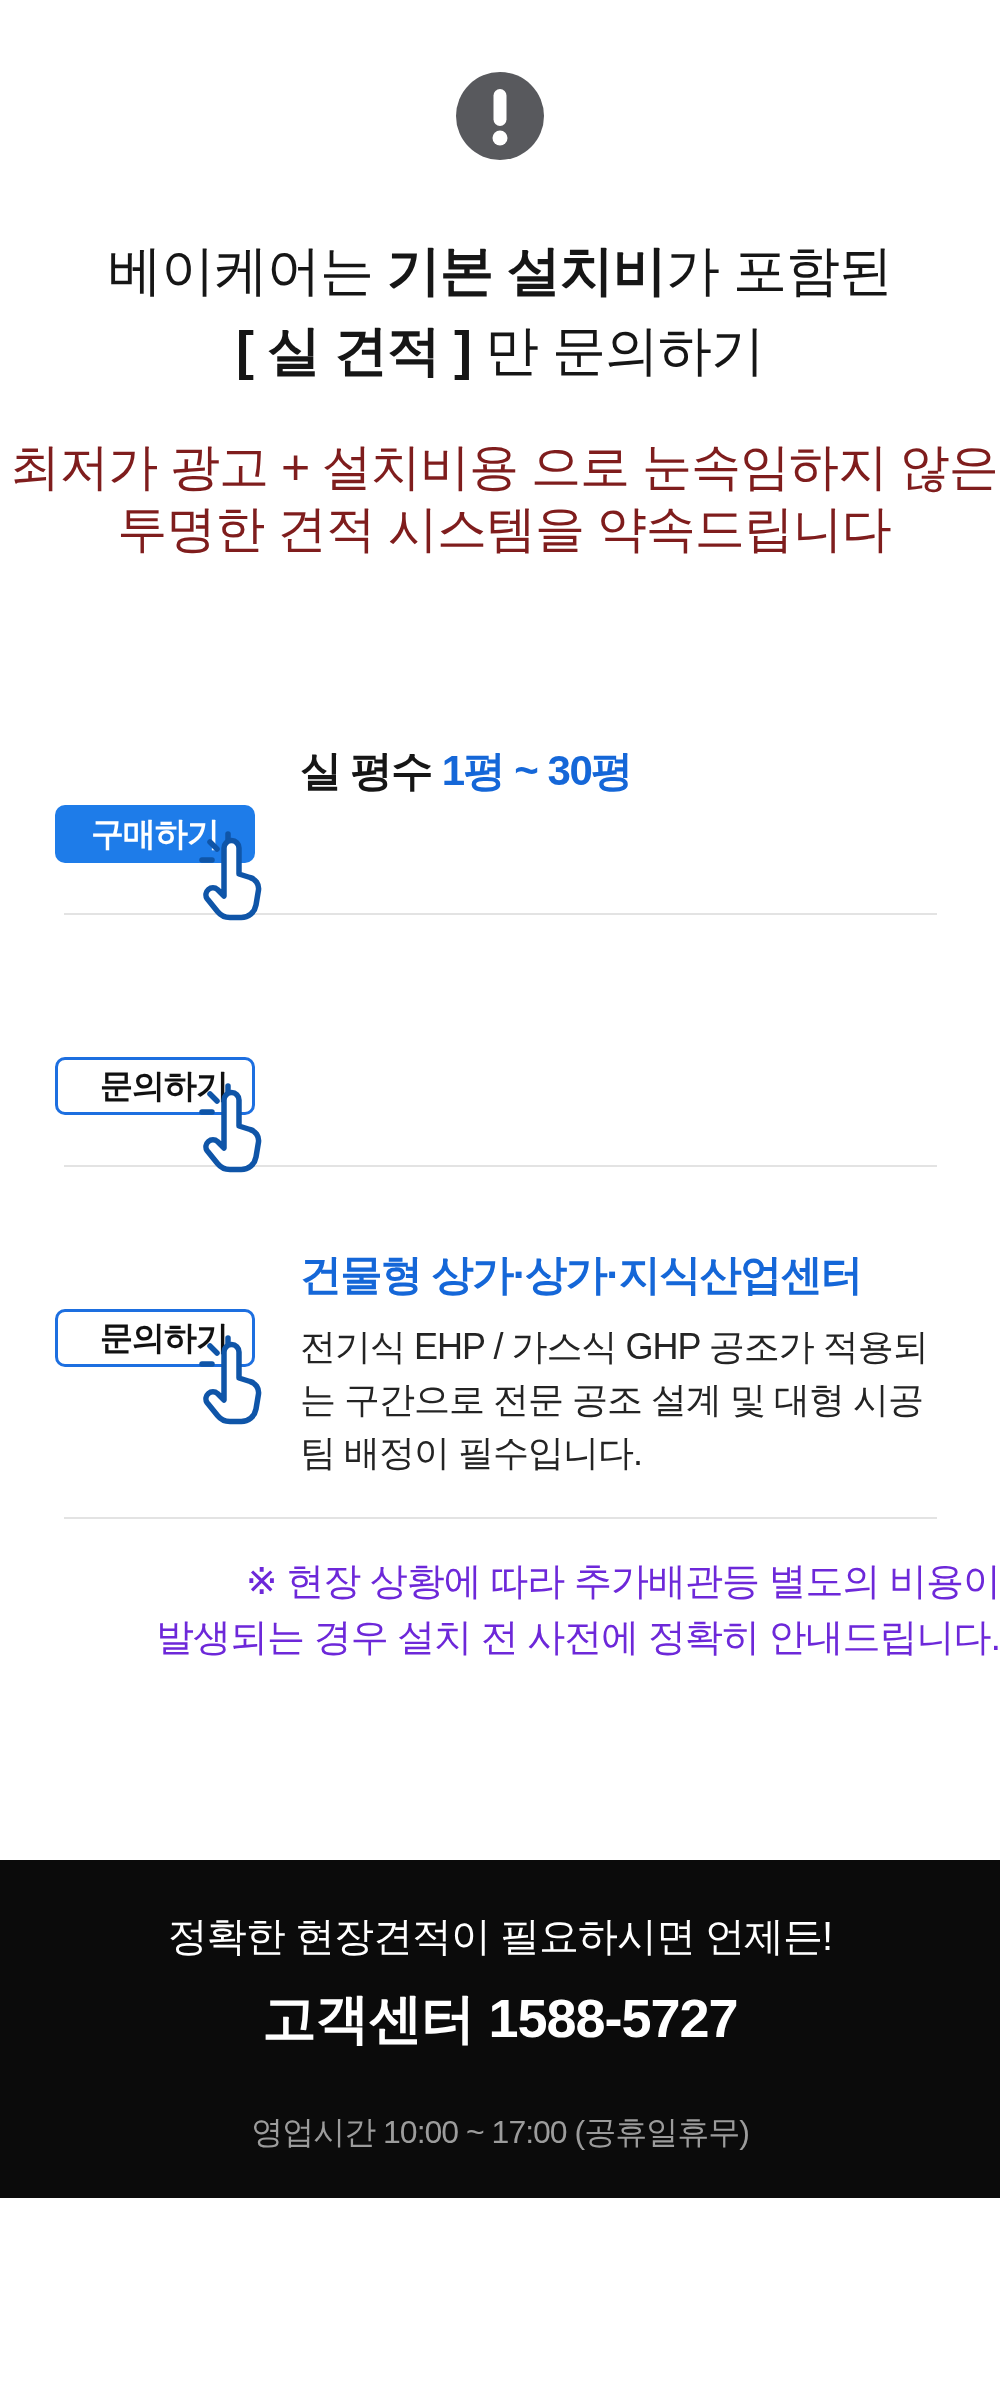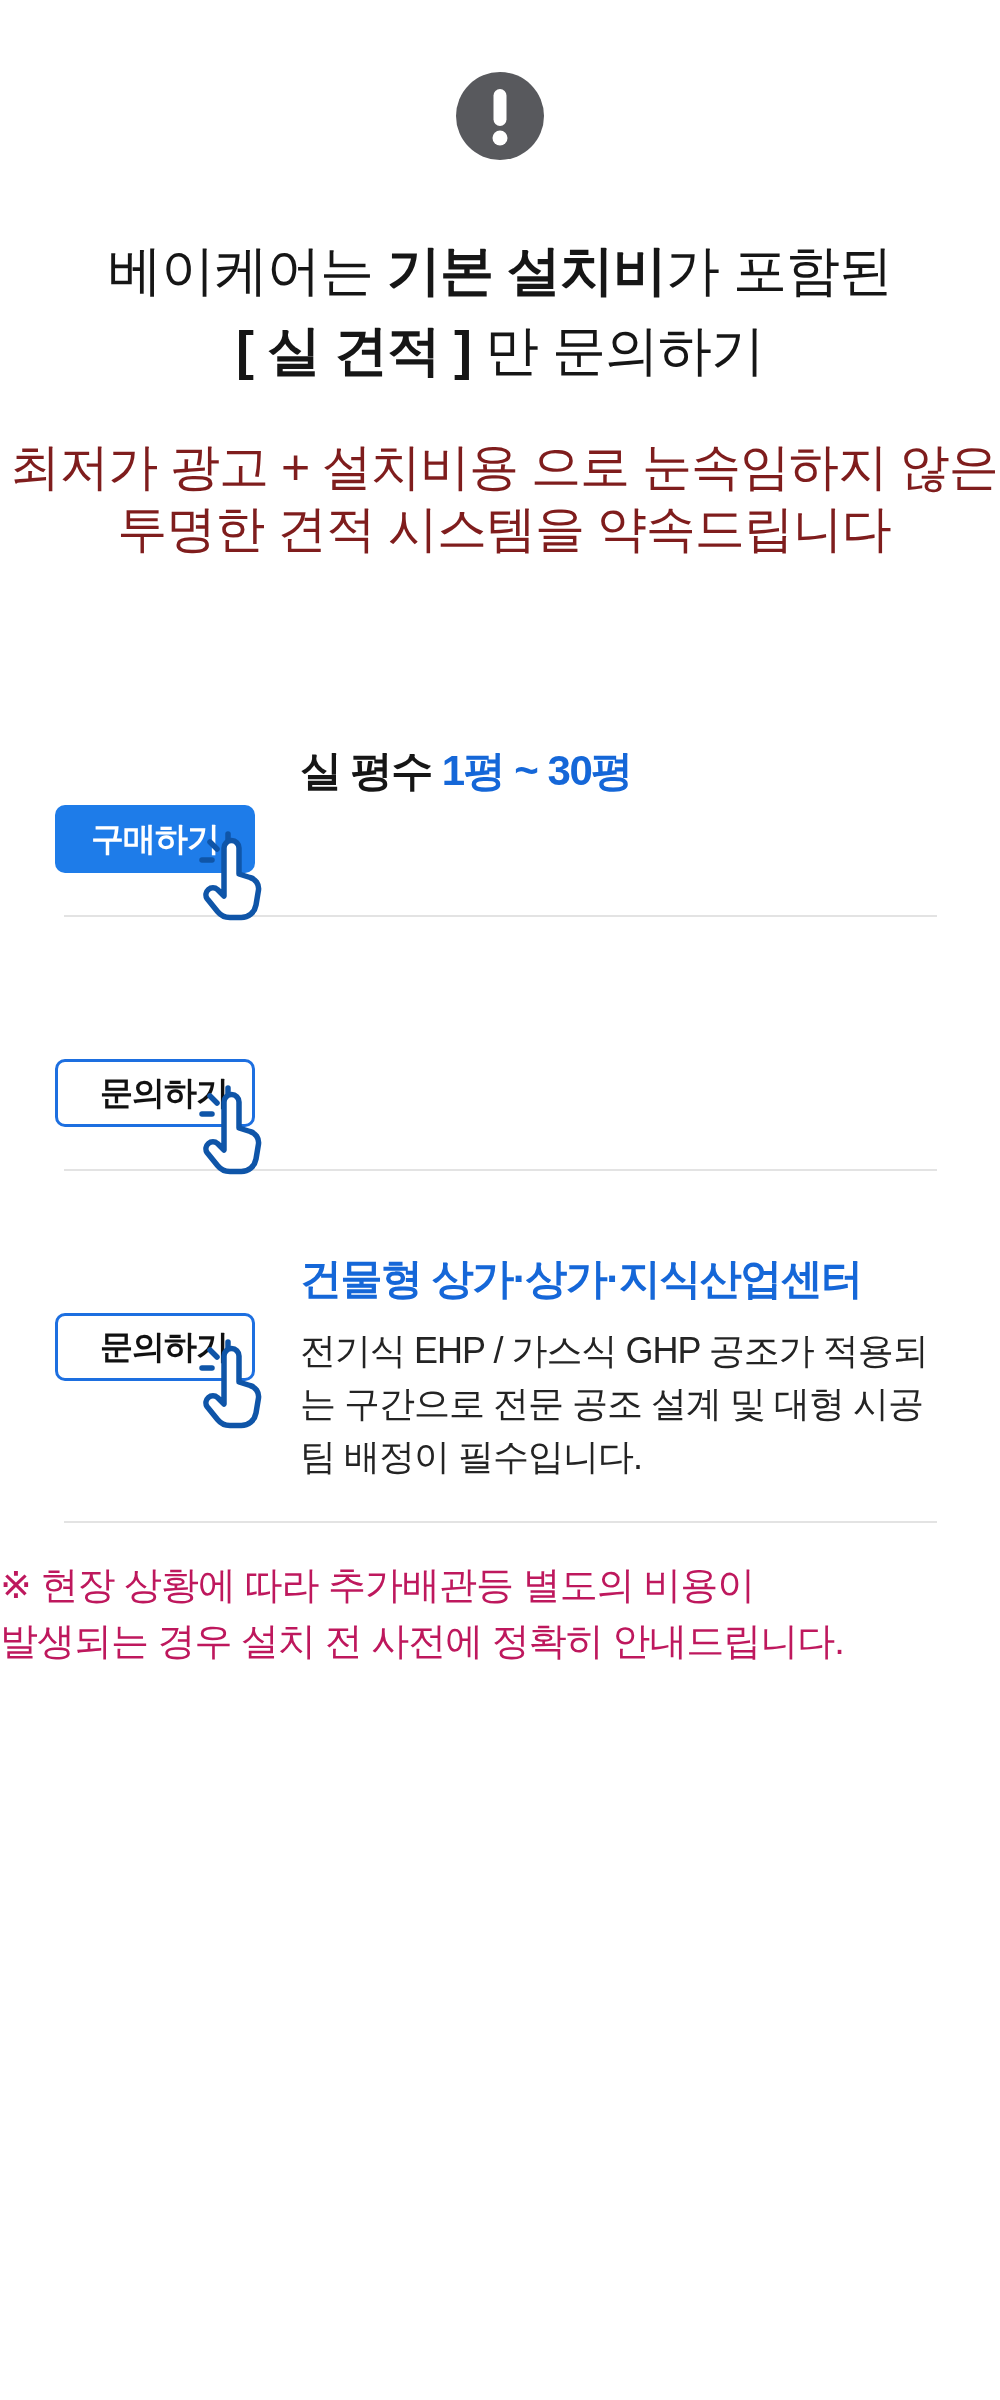--- a/index.html
+++ b/index.html
@@ -36,22 +36,22 @@
     letter-spacing:-1px;
   }
   
   .plans{margin-top:186px;}
   .plan{display:flex;margin-top:83px;}
   .plan:first-child{margin-top:0;}
   .plan-left{position:relative;width:300px;flex:0 0 300px;}
   .btn{
     display:block;
     box-sizing:border-box;
-    width:200px;height:68px;
-    margin:59px 0 4px 55px;
+    width:200px;height:58px;
+    margin:59px 0 12px 55px;
     border-radius:10px;
     font-family:inherit;
     font-size:33px;font-weight:700;
     letter-spacing:-1px;
     cursor:pointer;
     padding:0;
   }
   .btn.filled{background:#1e7ce9;border:none;color:#ffffff;}
   .btn.outline{background:#ffffff;border:3px solid #1d6fe0;color:#111111;padding-left:18px;}
   .hand-icon{
@@ -74,23 +74,23 @@
     letter-spacing:-1px;
   }
   .divider{
     border:none;margin:38px 63px 0 64px;
     border-top:2px solid #e3e3e3;
     height:0;
   }
   
   .note{
     margin:34px 0 0 0;
-    text-align:left;
+    text-align:right;
     font-size:38px;line-height:56px;
-    color:#be185d;white-space:pre-line;
+    color:#6d28d9;white-space:pre-line;
     letter-spacing:-1px;
   }
   
   .footer{
     margin-top:195px;
     height:338px;
     background:#0b0b0b;
     text-align:center;
     box-sizing:border-box;
     padding-top:48px;
@@ -181,14 +181,19 @@
 팀 배정이 필수입니다.</p>
       </div>
     </section>
 
     <hr class="divider">
   </div>
 
   <p class="note">※ 현장 상황에 따라 추가배관등 별도의 비용이
 발생되는 경우 설치 전 사전에 정확히 안내드립니다.</p>
 
+  <footer class="footer">
+    <p class="footer-line1">정확한 현장견적이 필요하시면 언제든!</p>
+    <p class="footer-phone">고객센터 1588-5727</p>
+    <p class="footer-hours">영업시간 10:00 ~ 17:00 (공휴일휴무)</p>
+  </footer>
 
 </div>
 
 </body></html>

